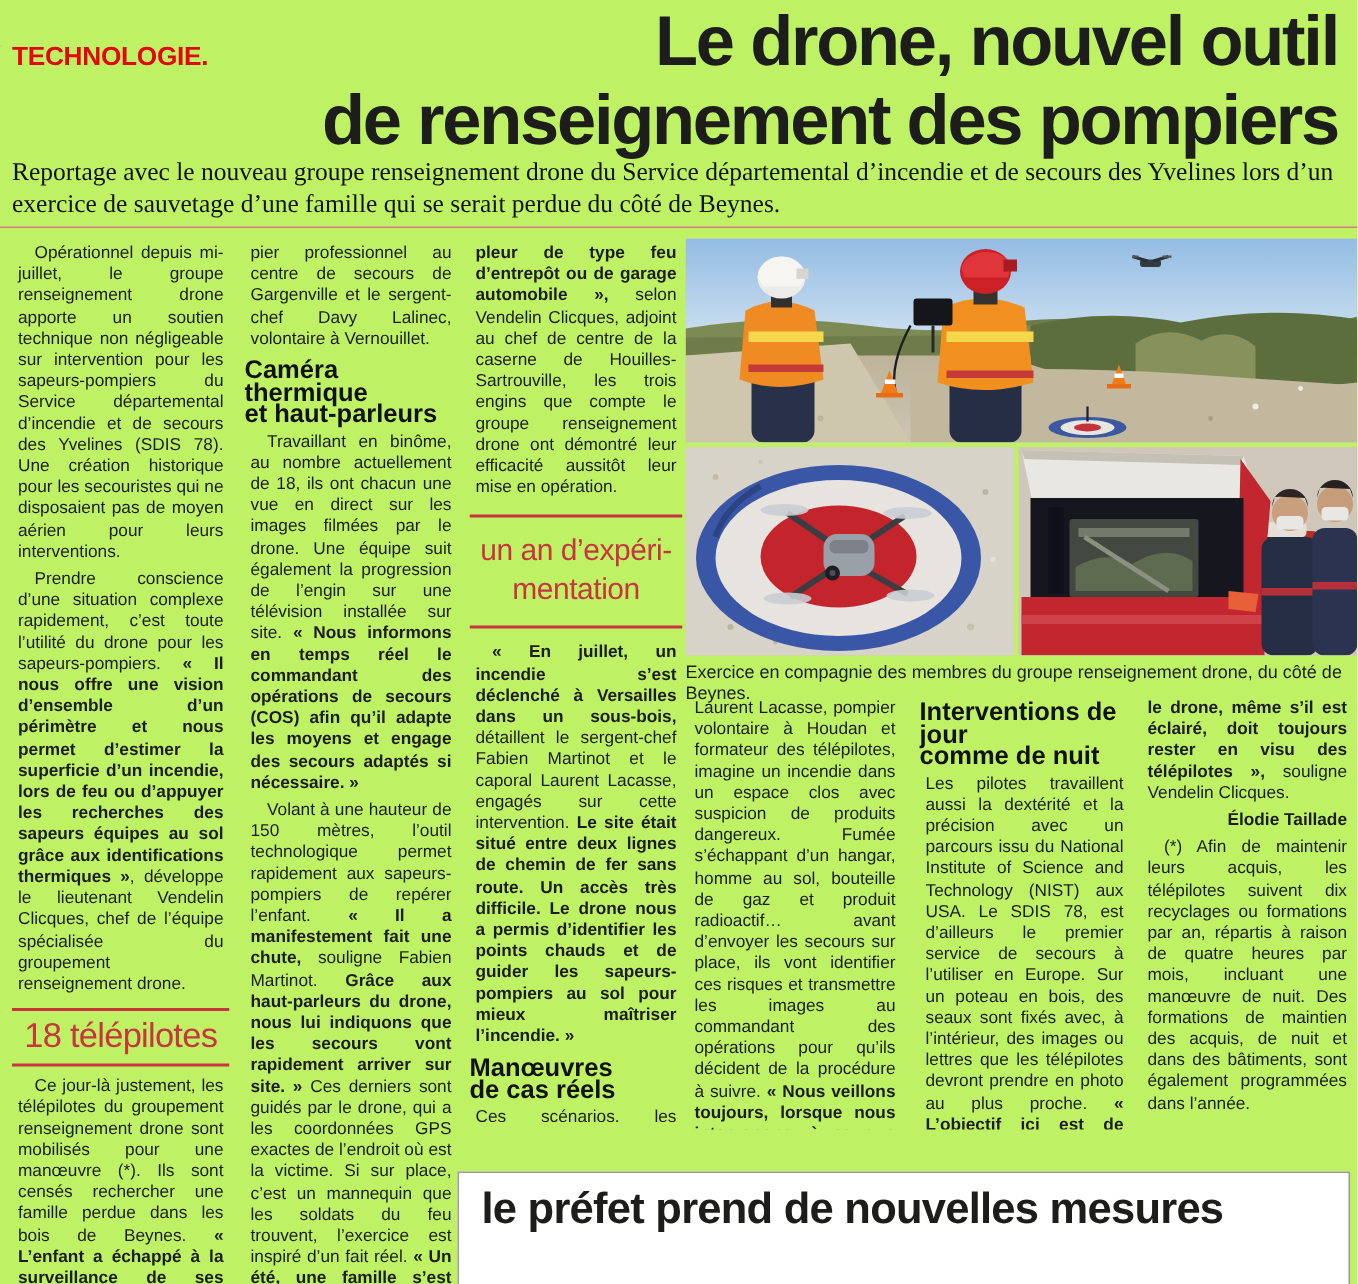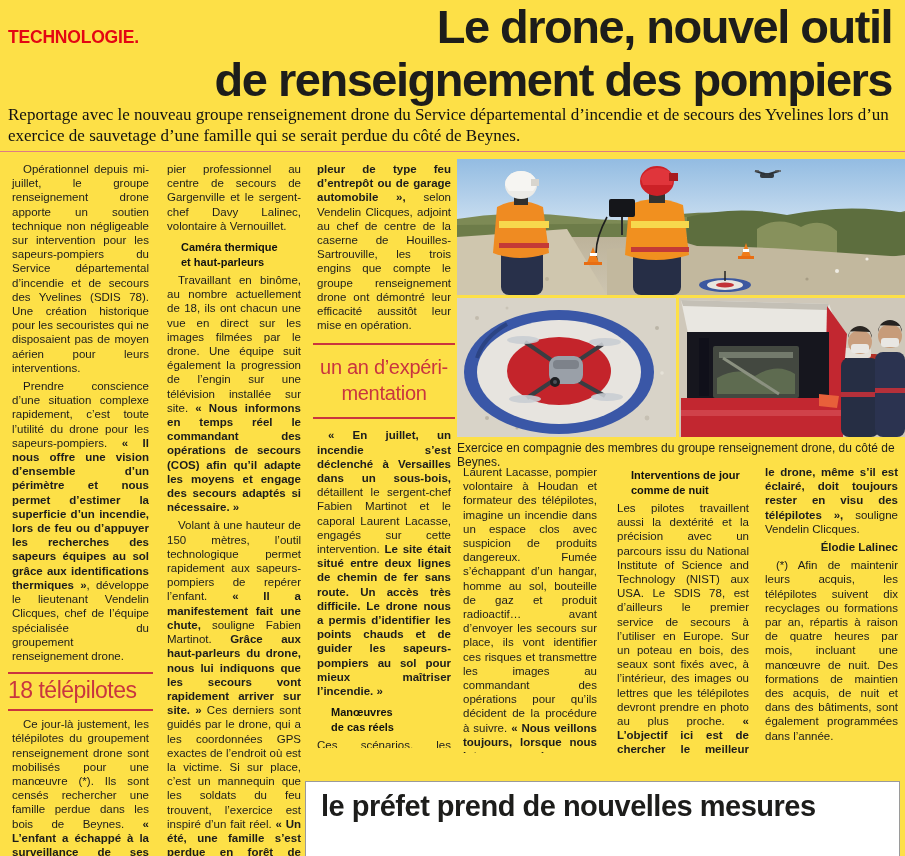--- a/index.html
+++ b/index.html
@@ -1,17 +1,17 @@
 <!DOCTYPE html>
 <html lang="fr"><head>
 <meta charset="utf-8">
 <style>
   html,body{margin:0;padding:0;background:#ffffff;}
   .page{
-    position:relative;width:905px;height:856px;overflow:hidden;background:#fde047;
+    position:relative;width:905px;height:856px;overflow:hidden;background:#bef264;
     font-family:"Liberation Sans",sans-serif;color:#1c1c1c;
   }
   
   .kicker{
     position:absolute;left:8px;top:27px;font-size:17.5px;font-weight:bold;
     letter-spacing:-0.2px;
   }
   .headline{
     position:absolute;left:0;top:0px;width:892px;margin:0;
     font-size:47px;line-height:53px;font-weight:bold;color:#1d1d1b;
@@ -24,24 +24,24 @@
     position:absolute;left:8px;top:104px;width:882px;margin:0;
     font-family:"Liberation Serif",serif;font-size:17px;line-height:21px;color:#111;
   }
   .red-rule{position:absolute;left:0;top:151px;width:905px;height:1px;background:#dd7c84;}
   
   .col{position:absolute;top:158px;font-size:11.5px;line-height:14.2px;
     text-align:justify;overflow:hidden;}
   .col p{margin:4px;text-indent:11px;}
   .col p.noindent{text-indent:0;}
   .col .bold{font-weight:bold;}
-  .col h3{margin:7px 0 2px 18px;font-size:11px;line-height:14.5px;white-space:pre-line;
+  .col h3{margin:7px 0 2px 0;font-size:17px;line-height:14.5px;white-space:pre-line;
     text-align:left;color:#111;}
   .redhead{
-    margin:9px 0 6px 0;padding:4px 0 6px 0;
+    margin:9px 0 6px 0;padding:4px 0 6px 0;text-align:center;
     font-size:23px;line-height:25px;letter-spacing:-0.5px;
     border-top:2px solid var(--red);border-bottom:2px solid var(--red);color:var(--red);
   }
   .redbox{
     margin:11px 0 9px 0;padding:9px 0 11px 0;text-align:center;
     font-size:20px;line-height:26px;letter-spacing:-0.3px;
     border-top:2px solid var(--red);border-bottom:2px solid var(--red);color:var(--red);
   }
   .byline{font-weight:bold;text-align:right;margin:0;}
   #c1{left:8px;width:145px;height:698px;}
@@ -110,21 +110,21 @@
   <div class="col" id="c4">
       <p class="noindent"><span>Laurent Lacasse, pompier volontaire à Houdan et formateur des télépilotes, imagine un incendie dans un espace clos avec suspicion de produits dangereux. Fumée s’échappant d’un hangar, homme au sol, bouteille de gaz et produit radioactif… avant d’envoyer les secours sur place, ils vont identifier ces risques et transmettre les images au commandant des opérations pour qu’ils décident de la procédure à suivre. </span><span class="bold">« Nous veillons toujours, lorsque nous intervenons, à ce que personne ne puisse rentrer sur la zone et que tous les sapeurs présents portent un casque pour que l’on puisse les reconnaître »,</span></p>
     </div>
   <div class="col" id="c5">
       <h3>Interventions de jour
 comme de nuit</h3>
       <p class="noindent"><span>Les pilotes travaillent aussi la dextérité et la précision avec un parcours issu du National Institute of Science and Technology (NIST) aux USA. Le SDIS 78, est d’ailleurs le premier service de secours à l’utiliser en Europe. Sur un poteau en bois, des seaux sont fixés avec, à l’intérieur, des images ou lettres que les télépilotes devront prendre en photo au plus proche. </span><span class="bold">« L’objectif ici est de chercher le meilleur angle qui offre plusieurs perspectives sans bouger le drone pour lire les informations »,</span></p>
     </div>
   <div class="col" id="c6">
       <p class="noindent"><span class="bold">le drone, même s’il est éclairé, doit toujours rester en visu des télépilotes »,</span><span> souligne Vendelin Clicques.</span></p>
-      <p class="byline">Élodie Lalinec</p>
+      <p class="byline">Élodie Taillade</p>
       <p><span>(*) Afin de maintenir leurs acquis, les télépilotes suivent dix recyclages ou formations par an, répartis à raison de quatre heures par mois, incluant une manœuvre de nuit. Des formations de maintien des acquis, de nuit et dans des bâtiments, sont également programmées dans l’année.</span></p>
     </div>
 
   <div class="photo" id="photo-top">
     <svg width="448" height="136" viewBox="0 0 448 136">
       <defs>
         <linearGradient id="sky" x1="0" y1="0" x2="0" y2="1">
           <stop offset="0" stop-color="#93bce2"></stop>
             <stop offset="1" stop-color="#cfe1f1"></stop>
         </linearGradient>

